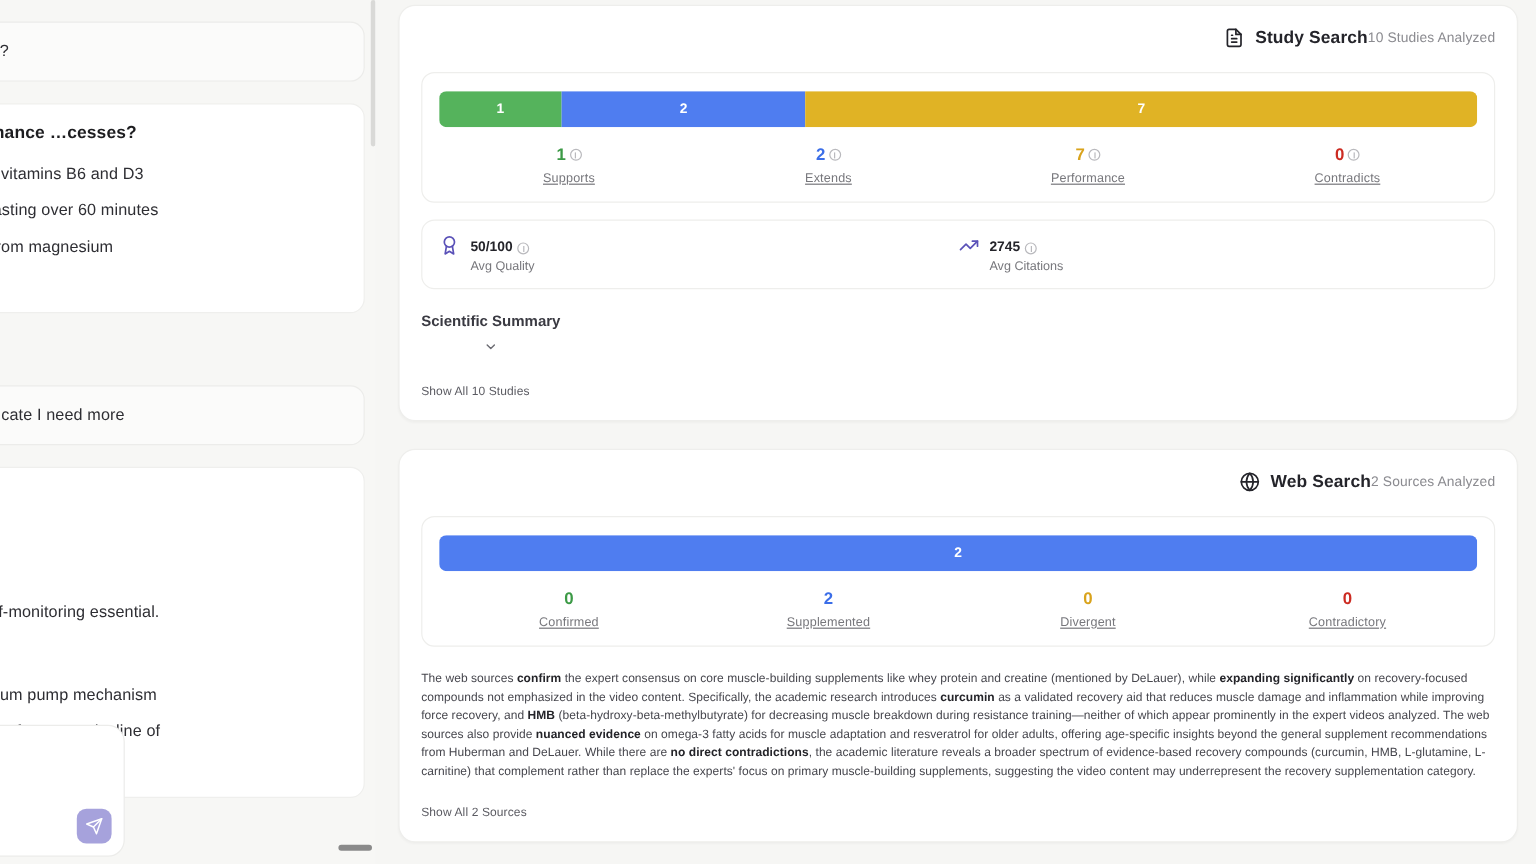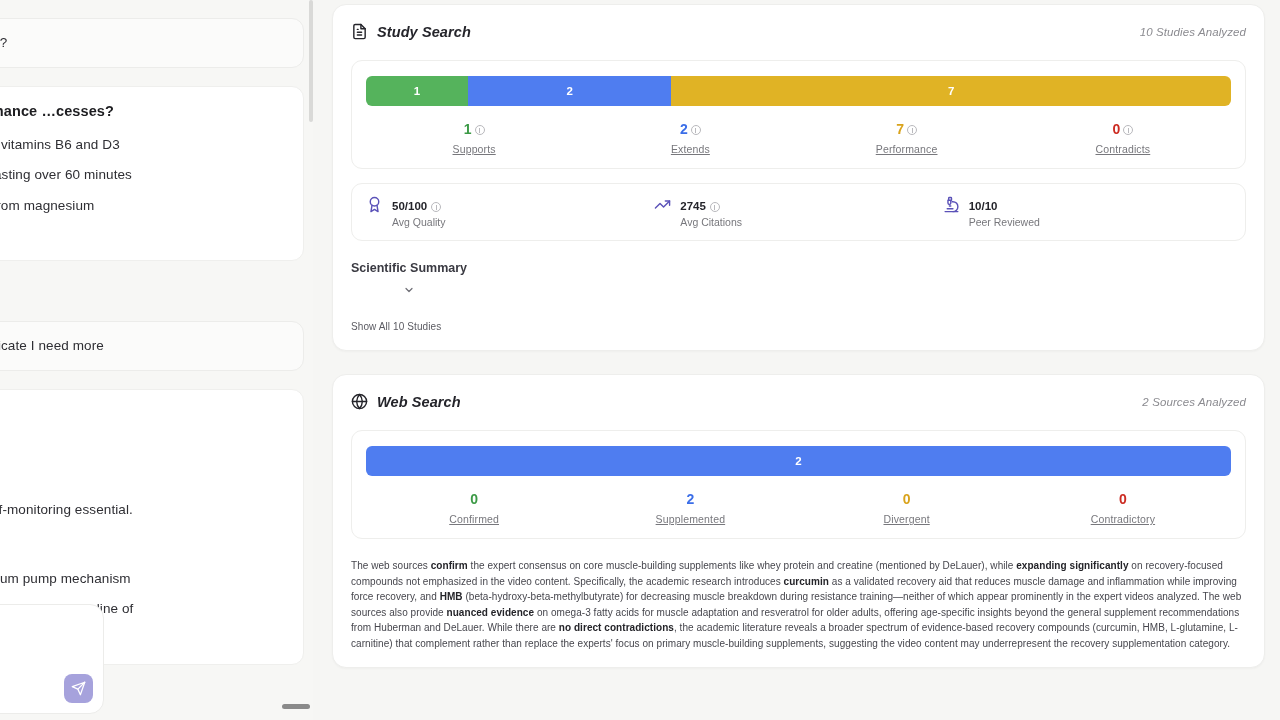--- a/index.html
+++ b/index.html
@@ -119,23 +119,22 @@
   .card {
     background: #ffffff;
     border: 1px solid #eeeeec;
     border-radius: 14px;
     box-shadow: 0 1px 2px rgba(16,16,16,.03);
     padding: 18px 18px 16px 18px;
     margin-bottom: 23px;
   }
 
   .card-head {
-    display: flex; align-items: center; justify-content: space-between;
+    display: flex; align-items: center; justify-content: flex-end;
     margin-bottom: 20px;
-    font-style: italic;
   }
   .card-head-left { display: flex; align-items: center; gap: 9px; }
   .card-title {
     font-size: 14.5px; font-weight: 700; color: #24242a; letter-spacing: .1px;
   }
   .card-head-right { font-size: 11.5px; color: #8b8b90; letter-spacing: .1px; }
   .head-icon { width: 17px; height: 17px; display:block; color:#24242a; }
 
   
   .panel-box {
@@ -360,38 +359,20 @@
             </svg>
           </span>
           <div>
             <div class="metric-val">
               <span>2745</span>
               <span class="info-i"></span>
             </div>
             <div class="metric-label">Avg Citations</div>
           </div>
         </div>
-        <div class="metric">
-          <span>
-            <svg class="metric-icon" viewBox="0 0 24 24" fill="none" stroke="currentColor" stroke-width="2" stroke-linecap="round" stroke-linejoin="round">
-              <path d="M6 18h8"></path>
-                <path d="M3 22h18"></path>
-                <path d="M14 22a7 7 0 1 0 0-14h-1"></path>
-              <path d="M9 14h2"></path>
-                <path d="M9 12a2 2 0 0 1-2-2V6h4v4a2 2 0 0 1-2 2Z"></path>
-                <path d="M12 6V3a1 1 0 0 0-1-1H9a1 1 0 0 0-1 1v3"></path>
-            </svg>
-          </span>
-          <div>
-            <div class="metric-val">
-              <span>10/10</span>
-            </div>
-            <div class="metric-label">Peer Reviewed</div>
-          </div>
-        </div>
       </div>
 
       <div class="summary-toggle">
         <span class="summary-toggle-label">Scientific Summary</span>
         <span>
           <svg class="chev" viewBox="0 0 24 24" fill="none" stroke="currentColor" stroke-width="2.4" stroke-linecap="round" stroke-linejoin="round">
             <polyline points="6 9 12 15 18 9"></polyline>
           </svg>
         </span>
       </div>
@@ -444,16 +425,17 @@
             <div class="legend-num" style="color: rgb(204, 43, 34);">
               <span>0</span>
             </div>
             <div class="legend-label">Contradictory</div>
           </div>
         </div>
       </div>
 
       <p class="web-summary">The web sources <b>confirm</b> the expert consensus on core muscle-building supplements like whey protein and creatine (mentioned by DeLauer), while <b>expanding significantly</b> on recovery-focused compounds not emphasized in the video content. Specifically, the academic research introduces <b>curcumin</b> as a validated recovery aid that reduces muscle damage and inflammation while improving force recovery, and <b>HMB</b> (beta-hydroxy-beta-methylbutyrate) for decreasing muscle breakdown during resistance training—neither of which appear prominently in the expert videos analyzed. The web sources also provide <b>nuanced evidence</b> on omega-3 fatty acids for muscle adaptation and resveratrol for older adults, offering age-specific insights beyond the general supplement recommendations from Huberman and DeLauer. While there are <b>no direct contradictions</b>, the academic literature reveals a broader spectrum of evidence-based recovery compounds (curcumin, HMB, L-glutamine, L-carnitine) that complement rather than replace the experts' focus on primary muscle-building supplements, suggesting the video content may underrepresent the recovery supplementation category.</p>
 
+      <div><span class="show-all">Show All 2 Sources</span></div>
     </section>
 
   </div>
 </div>
 
 </body></html>

